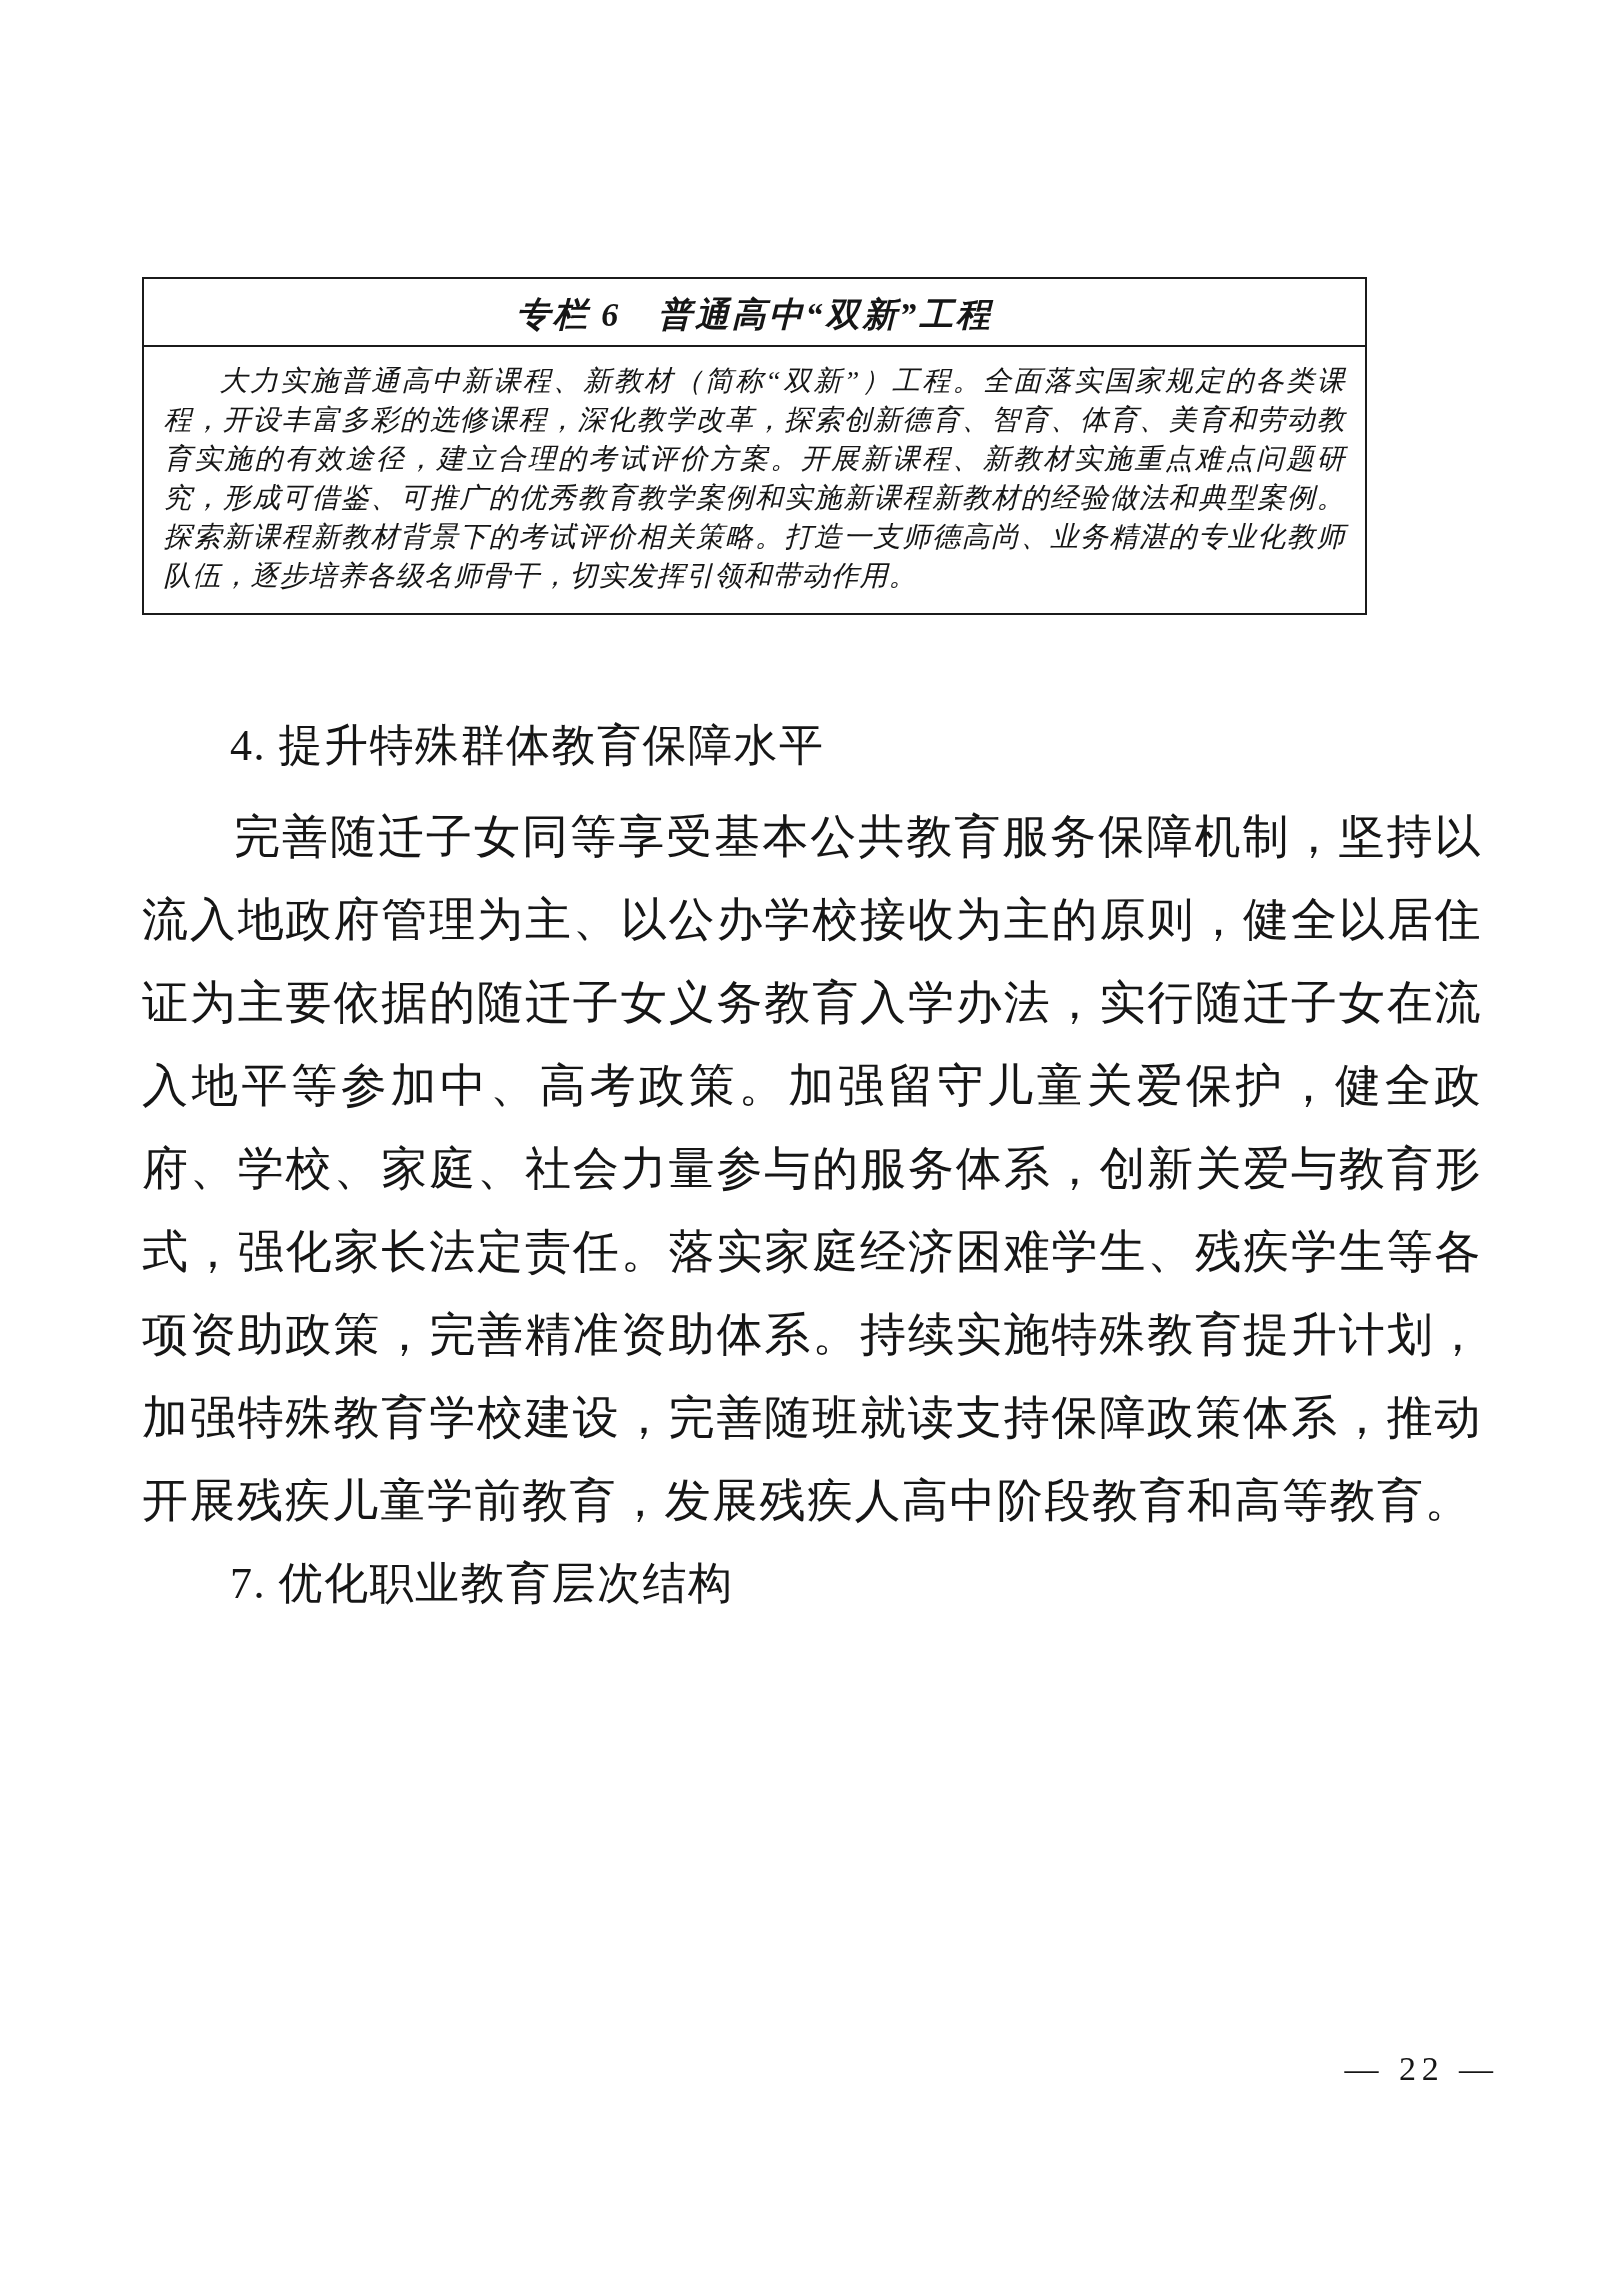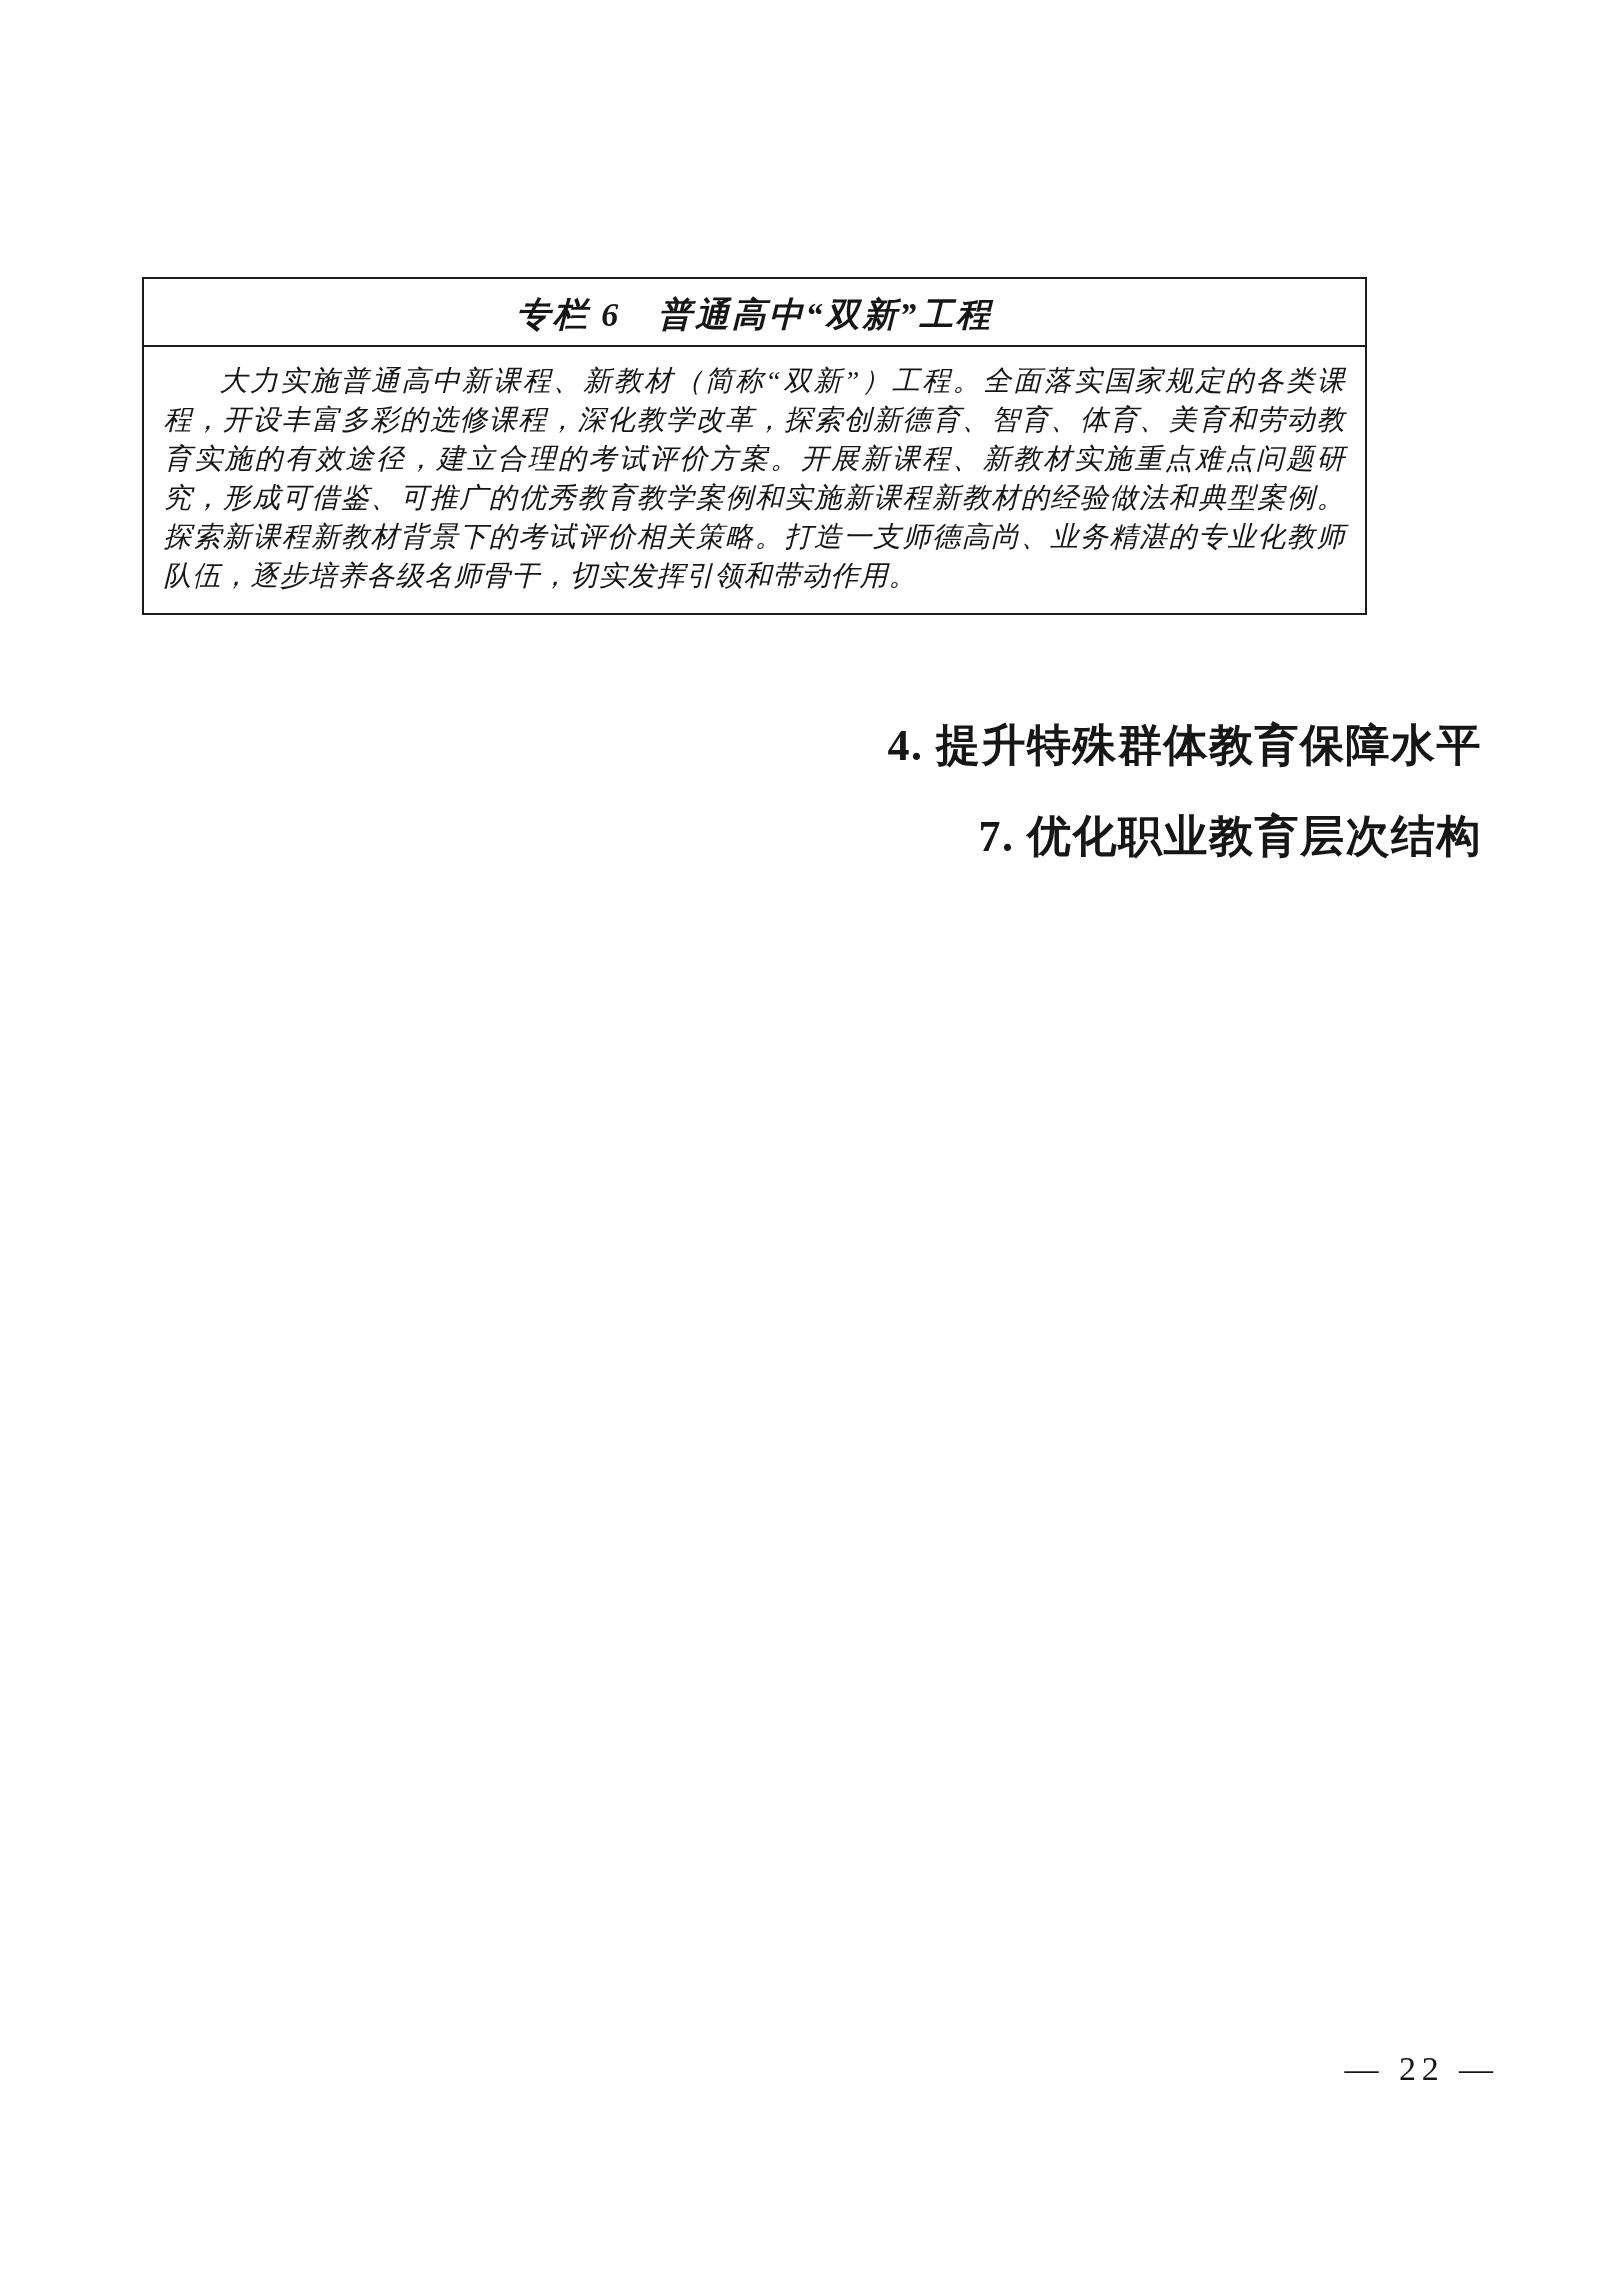--- a/index.html
+++ b/index.html
@@ -54,27 +54,26 @@
   }
   
   .main {
     position: absolute;
     left: 142px;
     top: 673px;
     width: 1340px;
   }
   .h-plain {
     font-size: 44px;
-    font-weight: bold;
+    font-weight: normal;
     margin: 0;
     padding: 31px 0 7.8px 0;
     line-height: 83px;
     text-indent: 2em;
     letter-spacing: 1.5px;
-    text-align: right;
   }
   .h-bold {
     font-size: 42px;
     font-weight: bold;
     margin: 0;
     padding: 0;
     line-height: 83px;
     text-indent: 2em;
     letter-spacing: 1.5px;
   }
@@ -102,19 +101,20 @@
 <div class="page">
 
   <div class="callout">
     <div class="callout-title">专栏 6　普通高中“双新”工程</div>
     <hr class="callout-divider">
     <p class="callout-body">大力实施普通高中新课程、新教材（简称“双新”）工程。全面落实国家规定的各类课程，开设丰富多彩的选修课程，深化教学改革，探索创新德育、智育、体育、美育和劳动教育实施的有效途径，建立合理的考试评价方案。开展新课程、新教材实施重点难点问题研究，形成可借鉴、可推广的优秀教育教学案例和实施新课程新教材的经验做法和典型案例。探索新课程新教材背景下的考试评价相关策略。打造一支师德高尚、业务精湛的专业化教师队伍，逐步培养各级名师骨干，切实发挥引领和带动作用。</p>
   </div>
 
   <div class="main">
     <h3 class="h-plain">4. 提升特殊群体教育保障水平</h3>
+    <p class="para">完善随迁子女同等享受基本公共教育服务保障机制，坚持以流入地政府管理为主、以公办学校接收为主的原则，健全以居住证为主要依据的随迁子女义务教育入学办法，实行随迁子女在流入地平等参加中、高考政策。加强留守儿童关爱保护，健全政府、学校、家庭、社会力量参与的服务体系，创新关爱与教育形式，强化家长法定责任。落实家庭经济困难学生、残疾学生等各项资助政策，完善精准资助体系。持续实施特殊教育提升计划，加强特殊教育学校建设，完善随班就读支持保障政策体系，推动开展残疾儿童学前教育，发展残疾人高中阶段教育和高等教育。</p>
     <h3 class="h-plain" style="padding-top:0;">7. 优化职业教育层次结构</h3>
   </div>
 
   <div class="page-number">— 22 —</div>
 
 </div>
 
 
 </body></html>

